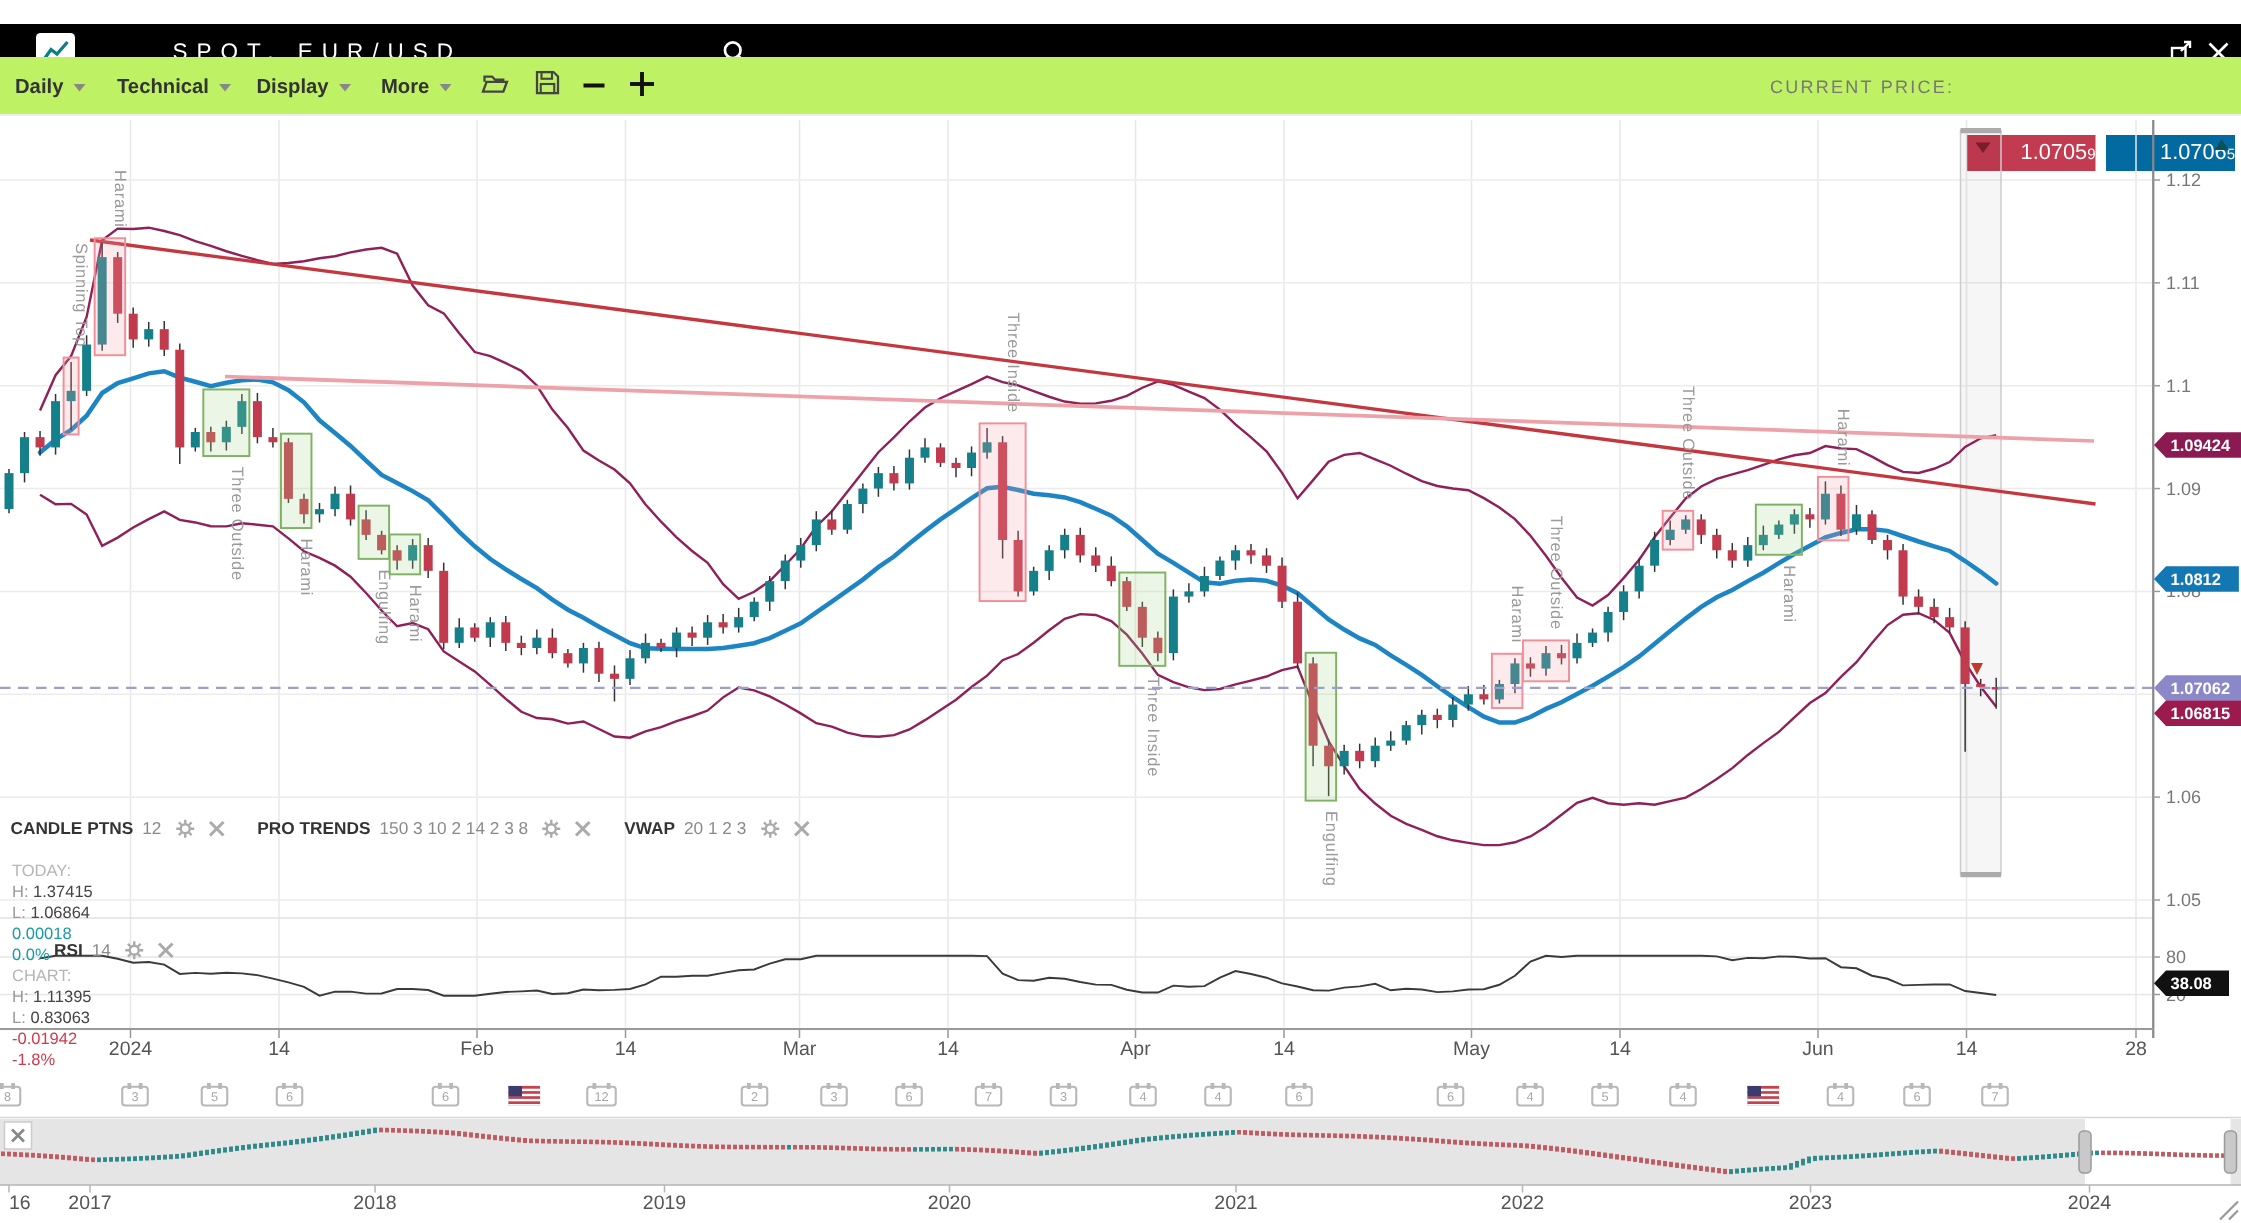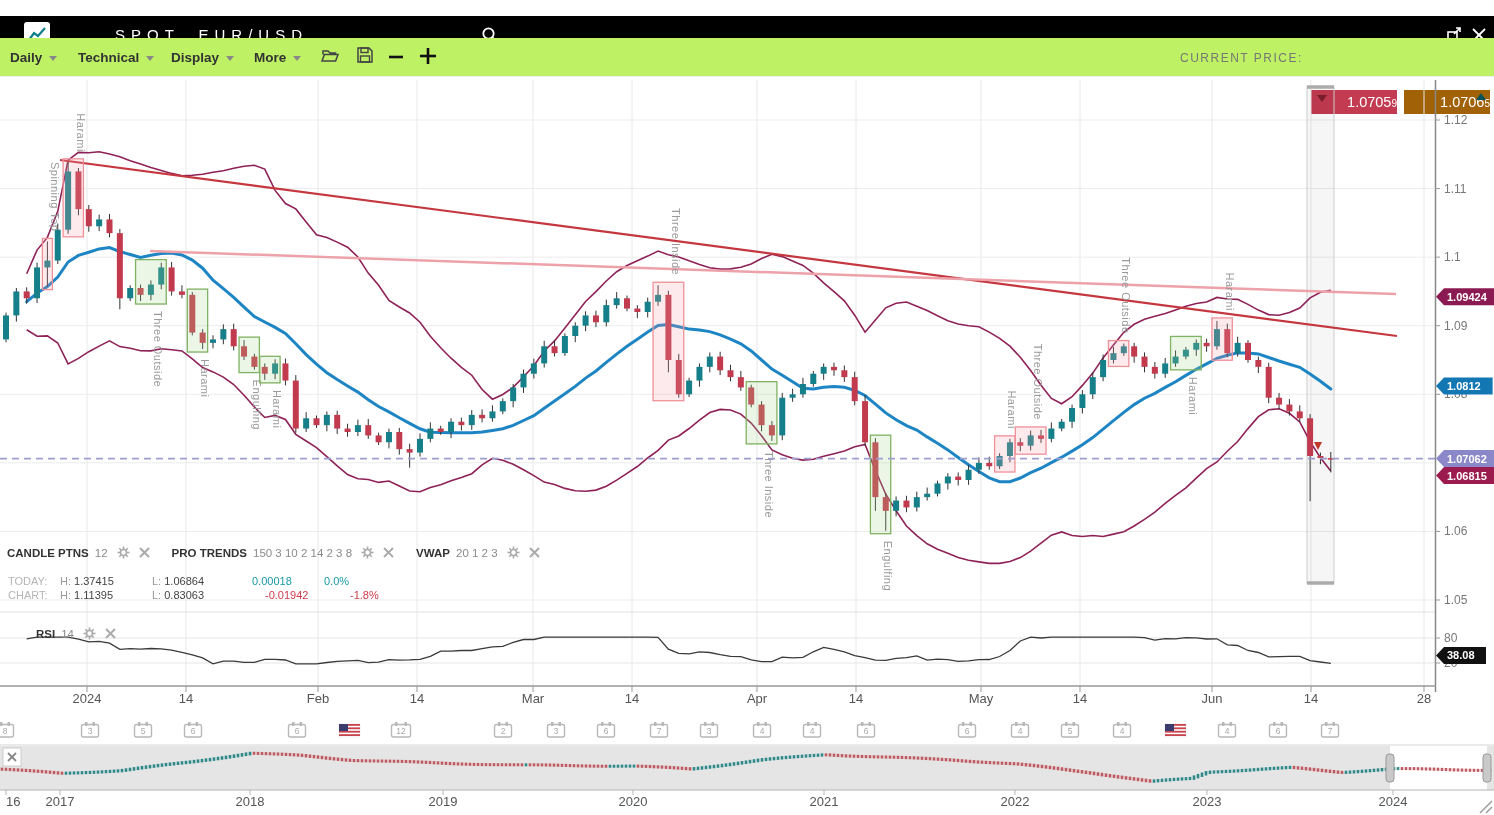--- a/index.html
+++ b/index.html
@@ -23,25 +23,25 @@
   .price-box .sub { font-size:10px; }
   .arr { position:absolute; width:0; height:0; }
 
   
   .legend-row { position:absolute; left:7px; top:546px; display:flex; align-items:center; font-size:11.5px; color:#333; white-space:nowrap; }
   .ind-name { font-weight:700; color:#333; }
   .ind-params { color:#8a8a8a; margin-left:6px; }
   .mini-btn { margin-left:9px; cursor:pointer; display:inline-flex; }
   .ind-group { display:flex; align-items:center; margin-right:22px; }
   .stats { position:absolute; left:8px; top:574px; font-size:11px; line-height:14px; color:#444; }
-  .stats .row { display:flex; }
+  .stats .row { display:flex;flex-direction:column; }
   .stats .lbl { color:#b5b5b5; width:52px; }
   .stats .hl { color:#999; }
   .stats .c1 { width:92px; } .stats .c2 { width:100px; } .stats .c3 { width:72px; }
-  .pos { color:#189aa6; } .neg { color:#cf3a4a;margin-left:13px; }
+  .pos { color:#189aa6; } .neg { color:#cf3a4a; }
   .rsi-label { position:absolute; left:8px; top:627px; display:flex; align-items:center; font-size:11.5px;padding-left:28px; }
   svg text { font-family:"Liberation Sans", sans-serif; }
 </style>
 </head>
 <body>
 
 <div class="app">
 
   <div class="titlebar">
     <div class="logo">
@@ -103,21 +103,21 @@
           <line x1="2" y1="10" x2="18" y2="10" stroke="#111" stroke-width="2.6"></line>
           <line x1="10" y1="2" x2="10" y2="18" stroke="#111" stroke-width="2.6"></line>
         </svg>
     </span>
     <span class="cp-label">CURRENT PRICE:</span>
   </div>
   <div class="price-box" id="bid-box" style="left: 1311px; background: rgb(194, 59, 80);">
     <span class="arr" style="left:6px; top:5px; border-left:5px solid transparent; border-right:5px solid transparent; border-top:7px solid #7e1f2e;"></span>
     <span>1.0705</span><span class="sub">9</span>
   </div>
-  <div class="price-box" id="ask-box" style="left: 1404px; background: #a16207;">
+  <div class="price-box" id="ask-box" style="left: 1404px; background: #0369a1;">
     <span class="arr" style="right:4px; top:3px; border-left:5px solid transparent; border-right:5px solid transparent; border-bottom:7px solid #04525a;"></span>
     <span>1.0706</span><span class="sub">5</span>
   </div>
 
   <svg id="chart-svg" width="1494" height="738" style="position:absolute; left:0; top:77px;">
       <g>
         <line x1="87" y1="3" x2="87" y2="609" stroke="#e8e8e8" stroke-width="1"></line>
         <line x1="186" y1="3" x2="186" y2="609" stroke="#e8e8e8" stroke-width="1"></line>
         <line x1="318" y1="3" x2="318" y2="609" stroke="#e8e8e8" stroke-width="1"></line>
         <line x1="417" y1="3" x2="417" y2="609" stroke="#e8e8e8" stroke-width="1"></line>

